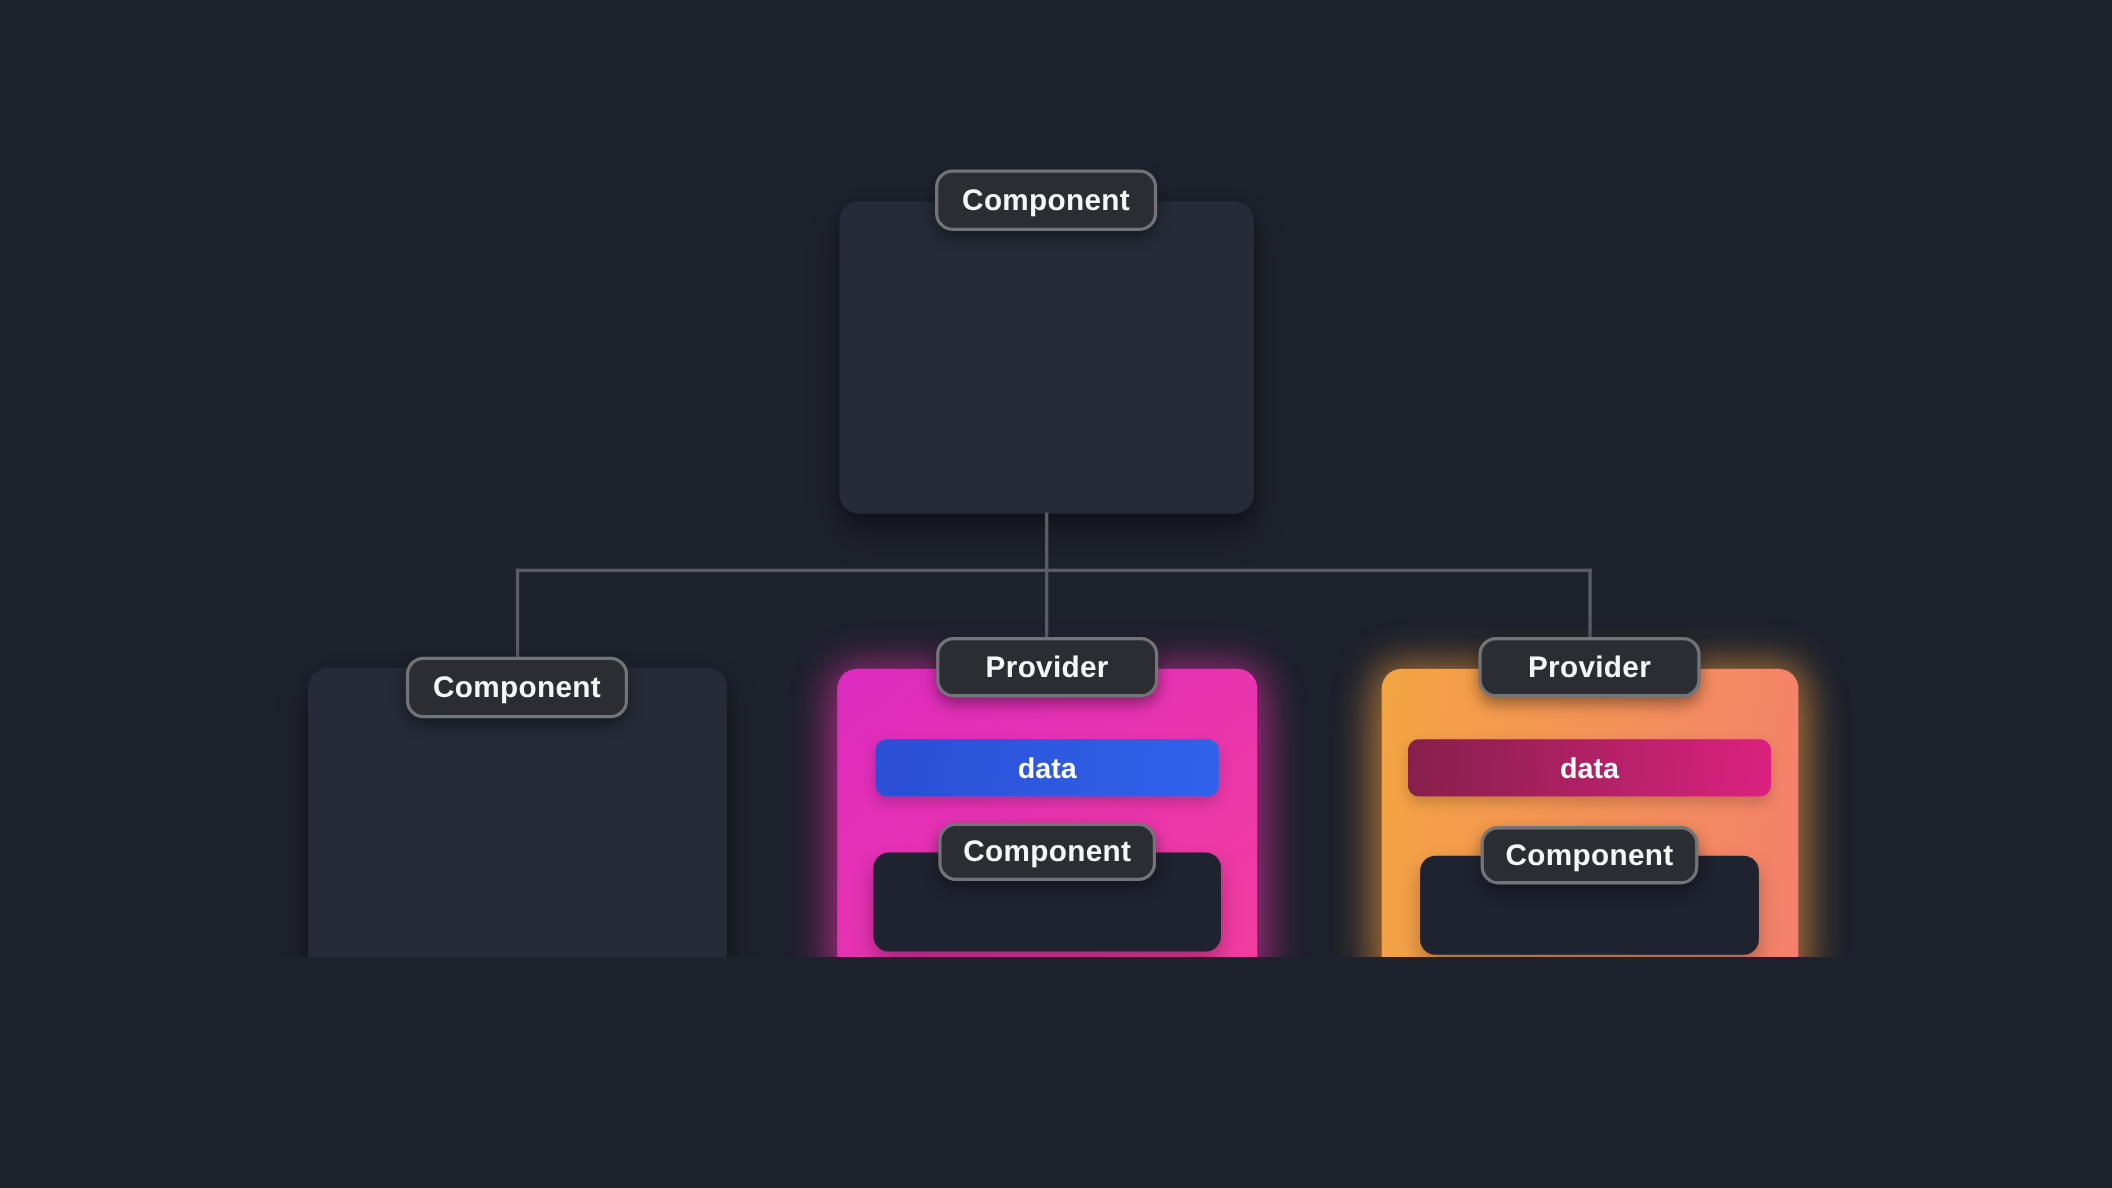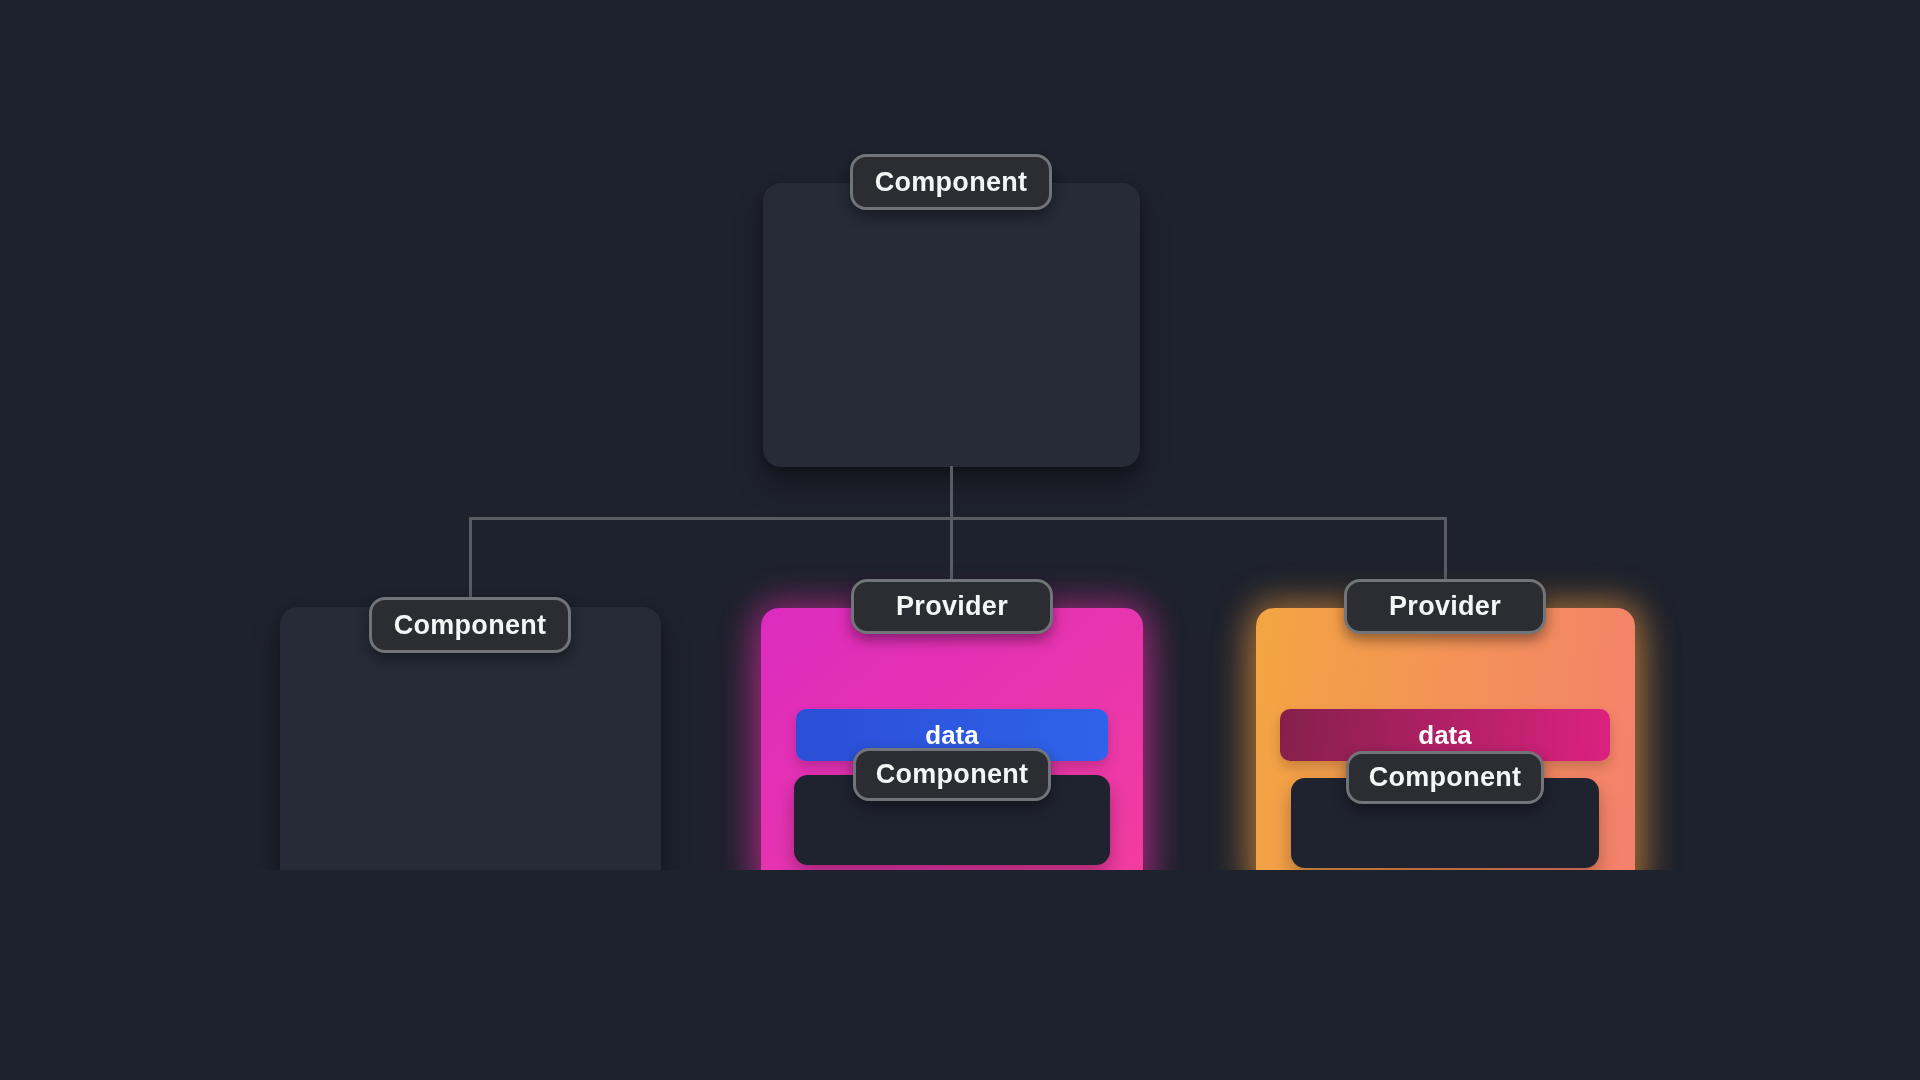--- a/index.html
+++ b/index.html
@@ -62,21 +62,20 @@
     position: absolute;
     display: flex;
     align-items: center;
     justify-content: center;
     border-radius: 10px;
     color: #ffffff;
     font-size: 26px;
     font-weight: 600;
     z-index: 3;
     box-shadow: 0 6px 12px rgba(0,0,0,0.18);
-    margin-top: 37px;
   }
   .data-blue {
     background: linear-gradient(95deg, var(--blue-pill-from, #2b4ed6), var(--blue-pill-to, #2f63ea));
   }
   .data-crimson {
     background: linear-gradient(95deg, var(--crimson-pill-from, #85204a), var(--crimson-pill-to, #dc2180));
   }
   
   .line {
     position: absolute;

